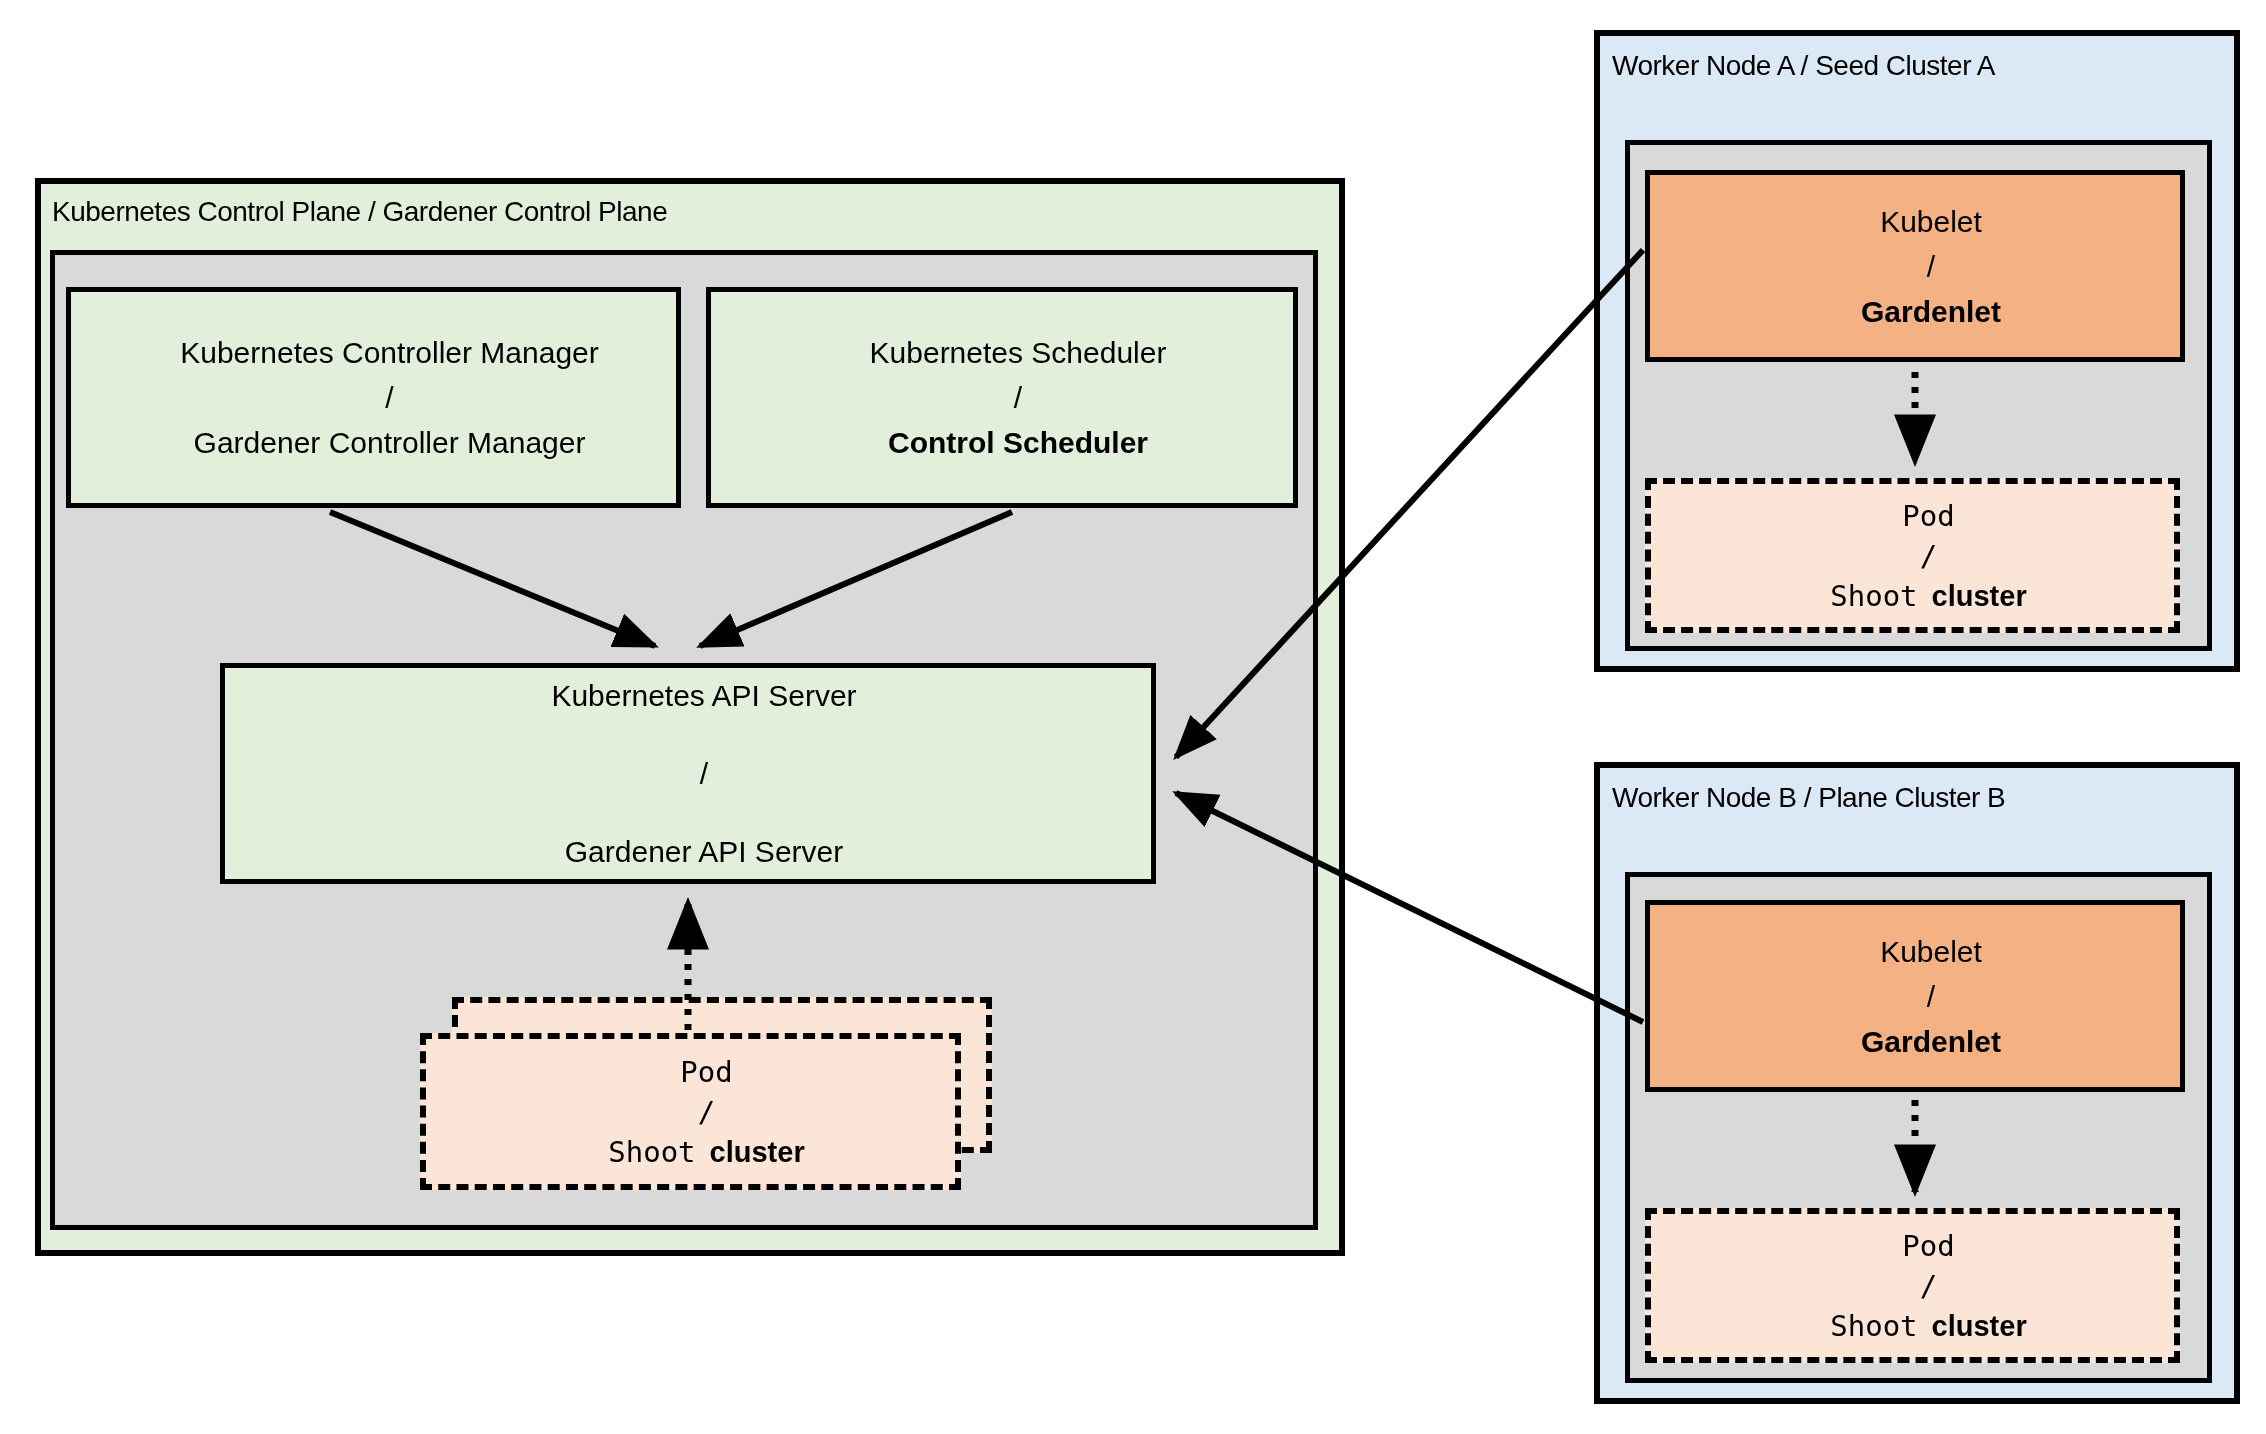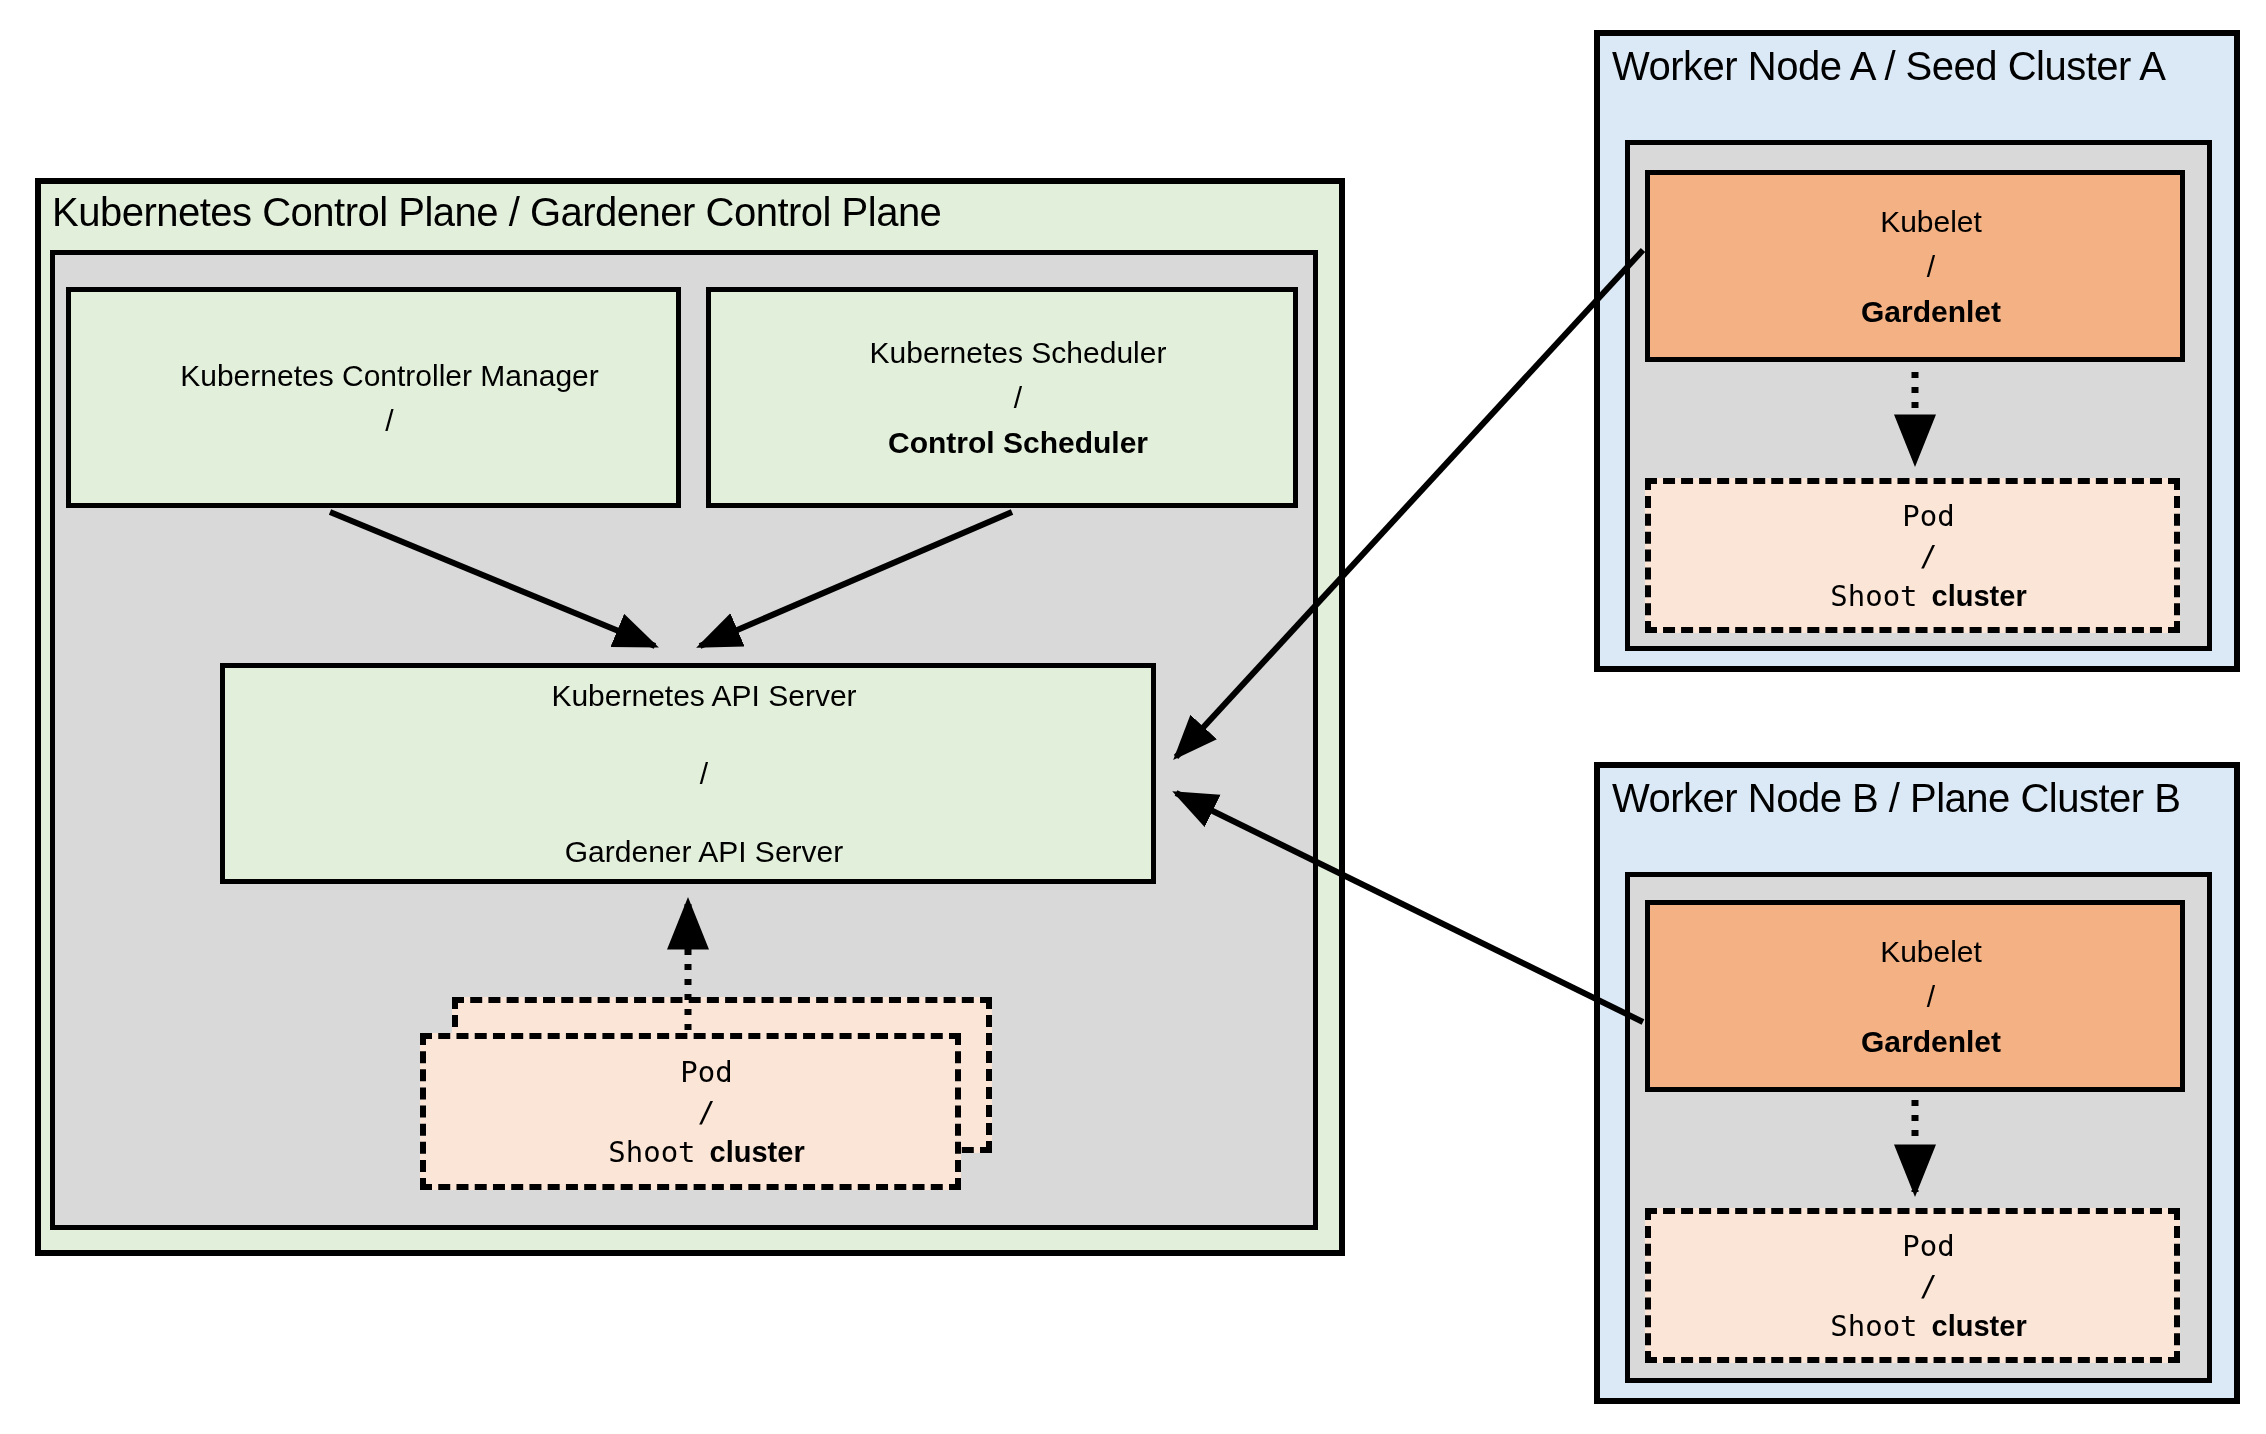--- a/index.html
+++ b/index.html
@@ -15,21 +15,21 @@
   .box { position: absolute; box-sizing: border-box; }
   .green  { background: #e2efda; border: 5px solid #000; }
   .gray   { background: #d9d9d9; border: 5px solid #000; }
   .blue   { background: #dbe8f6; border: 6px solid #000; }
   .orange { background: #f4b183; border: 5px solid #000; }
   .peach-dashed { background: #fbe5d6; border: 6px dashed #000; }
   .outer-green { background: #e2efda; border: 6px solid #000; }
 
   .title {
     position: absolute;
-    font-size: 40px;
+    font-size: 28px;
     line-height: 48px;
     white-space: nowrap;
     letter-spacing: -0.5px;
   }
   .label {
     position: absolute;
     display: flex;
     flex-direction: column;
     justify-content: center;
     align-items: center;
@@ -61,20 +61,21 @@
   <div class="box outer-green" style="left:35px; top:178px; width:1310px; height:1078px;"></div>
 
   <div class="title" style="left:52px; top:188px;">Kubernetes Control Plane / Gardener Control Plane</div>
 
   <div class="box gray" style="left:50px; top:250px; width:1268px; height:980px;"></div>
 
   <div class="box green" style="left:66px; top:287px; width:615px; height:221px;"></div>
   <div class="label" style="left:66px; top:287px; width:615px; height:221px;">
     <div>Kubernetes Controller Manager</div>
     <div>/</div>
+    <div>Gardener Controller Manager</div>
   </div>
 
   <div class="box green" style="left:706px; top:287px; width:592px; height:221px;"></div>
   <div class="label" style="left:706px; top:287px; width:592px; height:221px;">
     <div>Kubernetes Scheduler</div>
     <div>/</div>
     <div class="bold">Control Scheduler</div>
   </div>
 
   <div class="box green" style="left:220px; top:663px; width:936px; height:221px;"></div>

